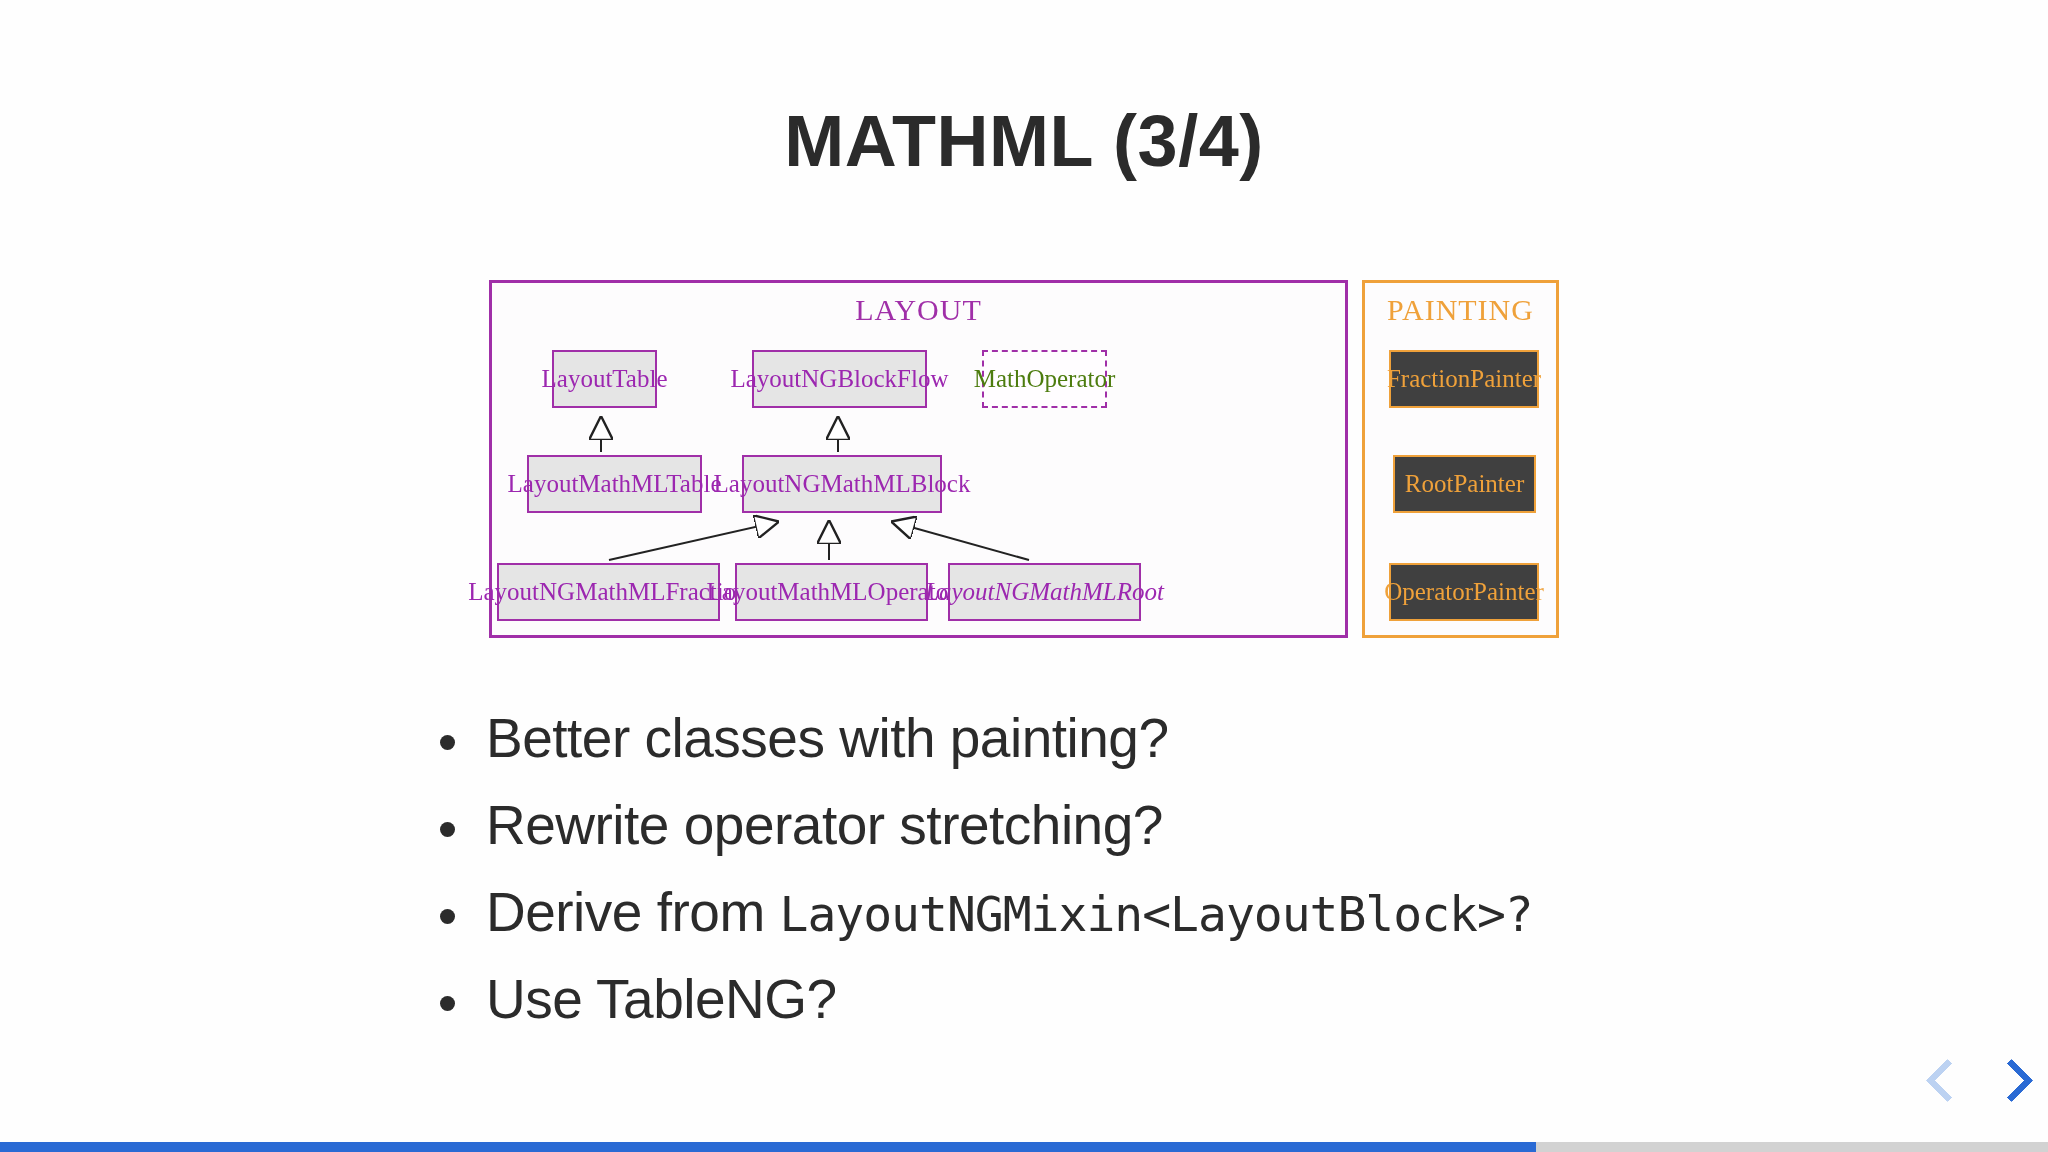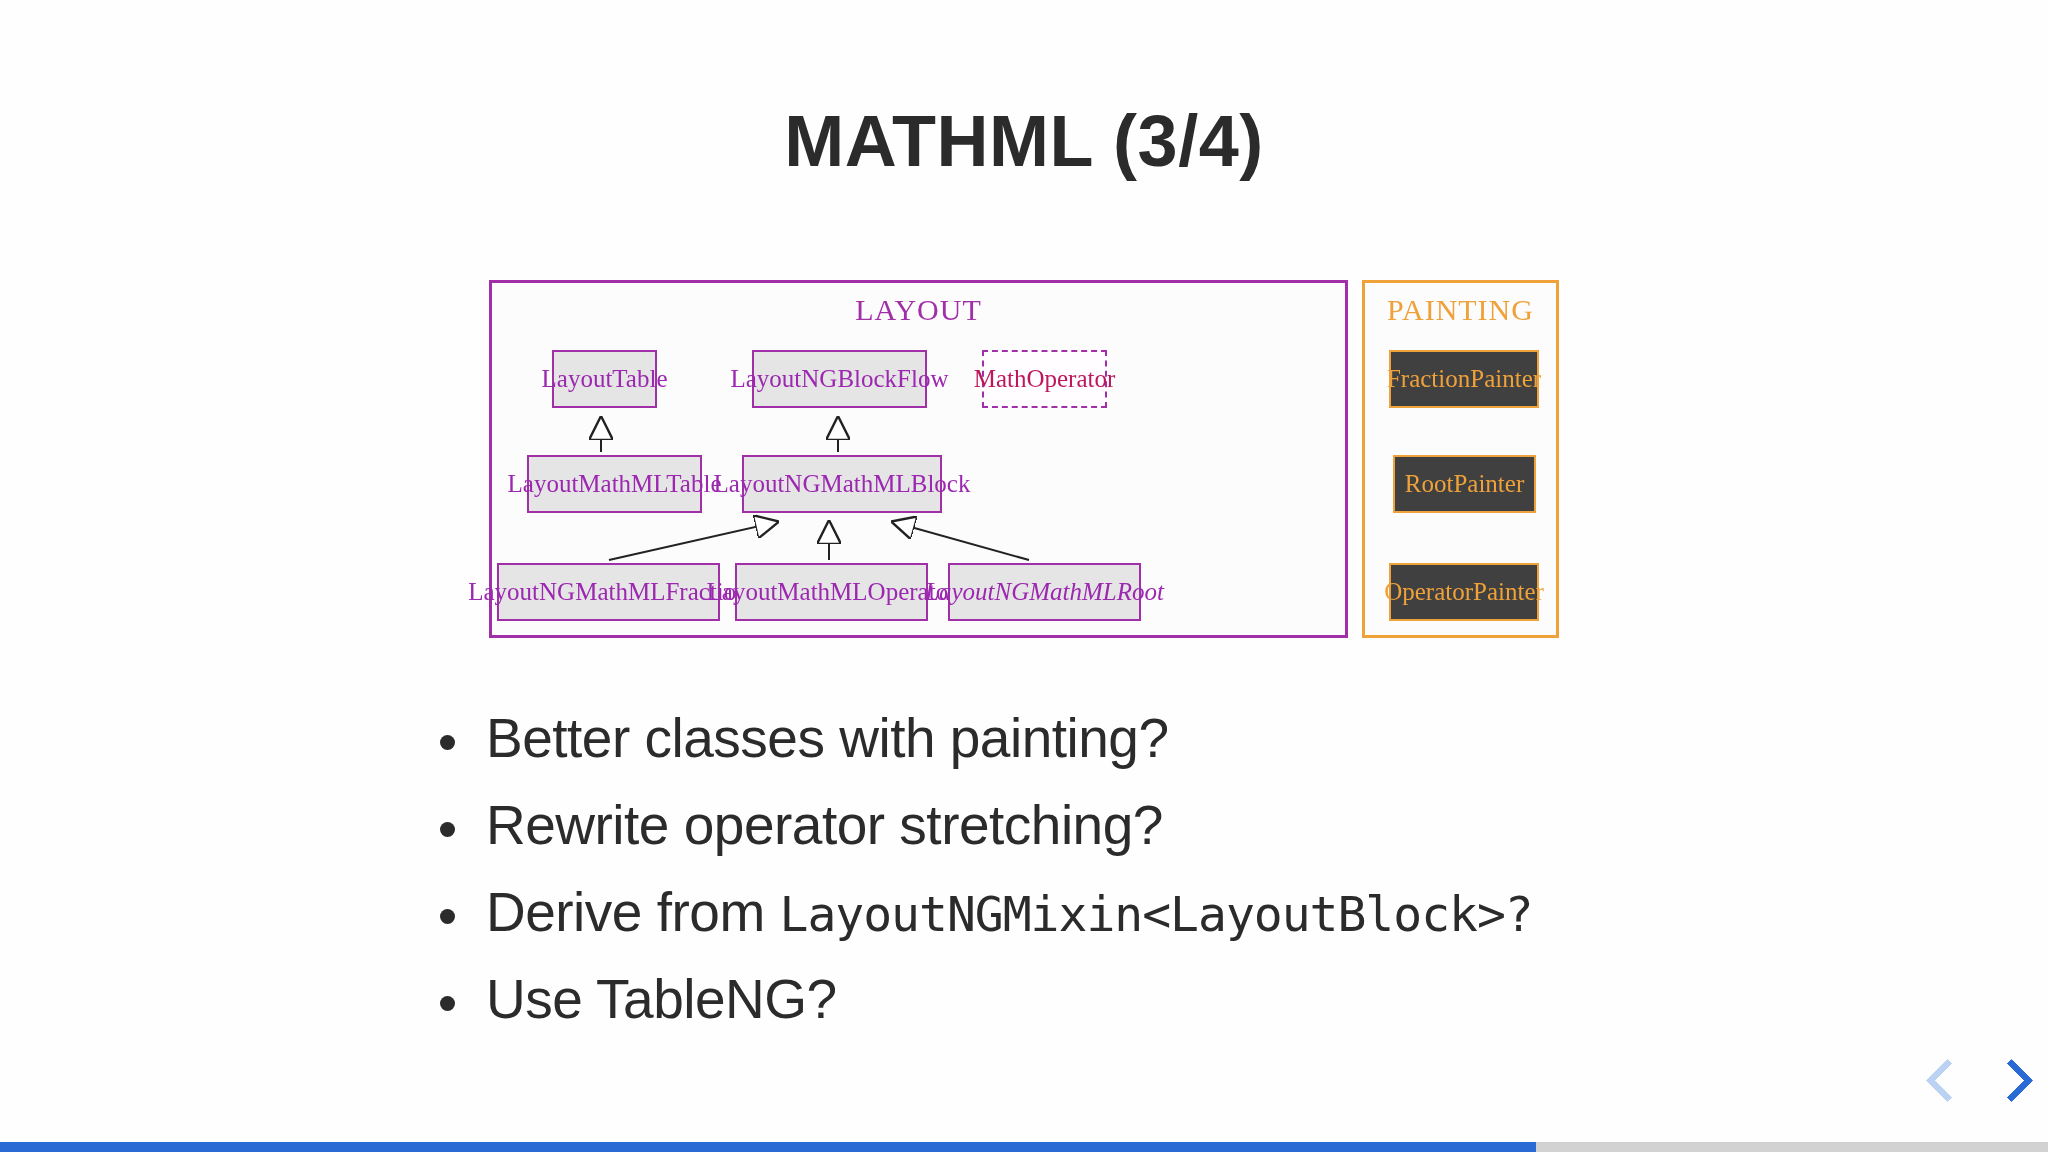--- a/index.html
+++ b/index.html
@@ -70,21 +70,21 @@
     font-size:25px;
     white-space:nowrap;
     z-index:3;
   }
   .node-purple {
     border:2.5px solid #a02fa8;
     color:#9c27b0;
   }
   .node-purple-dashed {
     border:2.5px dashed #a02fa8;
-    color:#be185d;
+    color:#4d7c0f;
     background:#fffdff;
   }
   .node-orange {
     border:2.5px solid #efa13a;
     color:#efa13a;
     background:#404040;
   }
 
   
   .n-layouttable        { left:60px;  top:67px;  width:105px; height:58px; }

